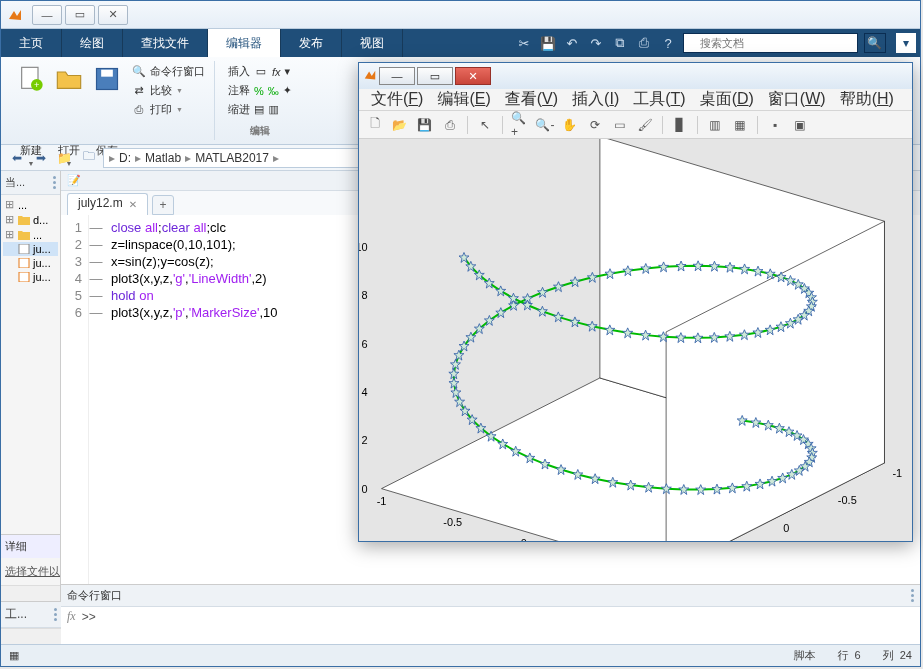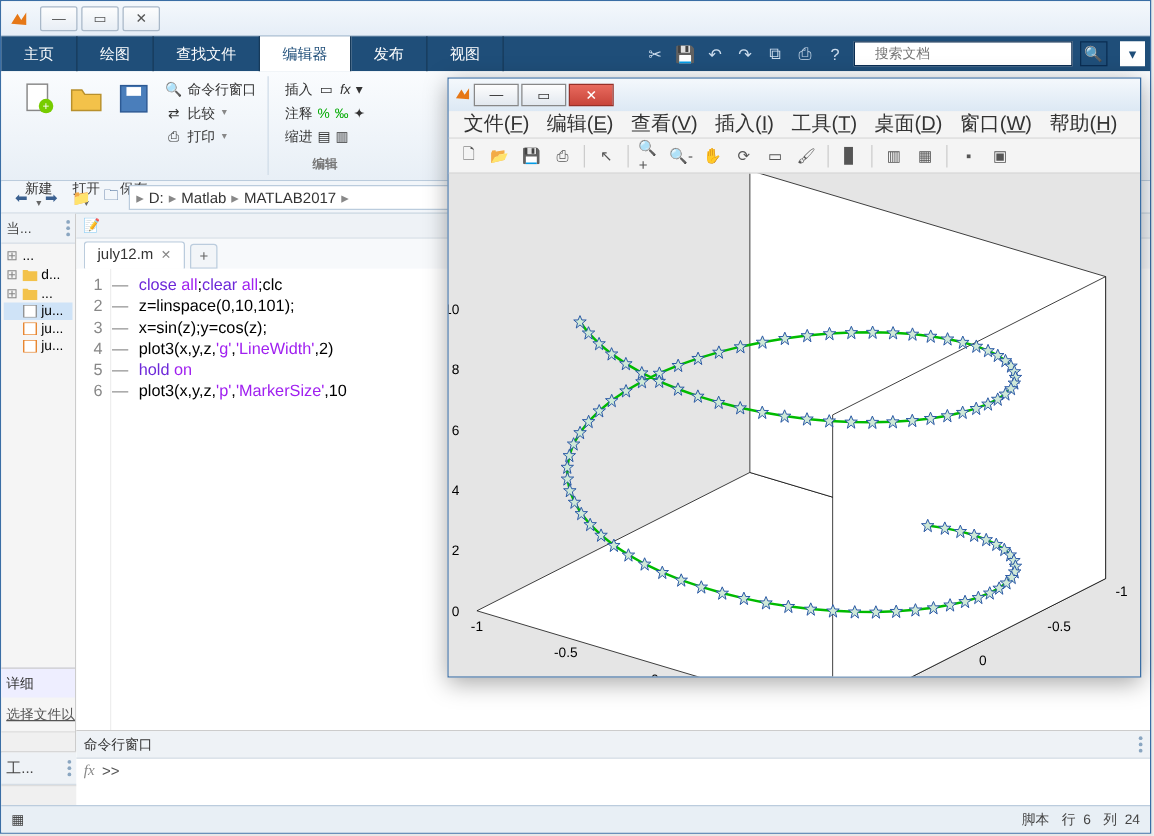--- a/index.html
+++ b/index.html
@@ -78,21 +78,21 @@
 .fx { font-style:italic; color:#888; font-family:serif; }
 .prompt { color:#555; }
 
 .ws-pane { width:60px; border-top:1px solid #ccc; }
 .ws-list { padding:2px; }
 .ws-item { display:flex; align-items:center; gap:3px; padding:1px; font-size:11px; }
 .ws-icon { width:12px; height:12px; border:1px solid #f7b500; background:#fffbe0; display:inline-block;}
 
 
 .status-bar { height:22px; background:#e8eff5; border-top:1px solid #bcd; display:flex; align-items:center; padding:0 8px; font-size:11px; color:#444; }
-.status-bar .sb-right { margin-left:auto; display:flex; gap:10px;text-align:center; }
+.status-bar .sb-right { margin-left:auto; display:flex; gap:22px;text-align:center; }
 
 
 .figure-window { position:absolute; left:358px; top:62px; width:555px; height:480px; border:1px solid #3a6ea5; background:#f0f0f0; box-shadow:0 4px 18px rgba(0,0,0,.35); display:flex; flex-direction:column; }
 .fig-titlebar { height:26px; background:linear-gradient(#f4f8fc,#dce8f4); display:flex; align-items:center; padding:0 4px; }
 .fig-titlebar .title { flex:1; font-size:12px; color:#333; margin-left:4px; }
 .fig-win-btn { width:36px; height:18px; border:1px solid #888; background:linear-gradient(#fdfdfd,#e2e8ef); display:flex; align-items:center; justify-content:center; font-size:11px; color:#333; margin-left:2px; cursor:pointer; }
 .fig-win-btn.close { background:linear-gradient(#e86a5e,#c8453a); color:#fff; border-color:#963028; }
 .fig-menubar { height:22px; background:#f4f4f4; border-bottom:1px solid #d5d5d5; display:flex; align-items:center; padding:0 6px; gap:2px; }
 .fig-menu { padding:2px 6px; font-size:16px; color:#333; cursor:pointer; }
 .fig-menu u { text-decoration:underline; }

